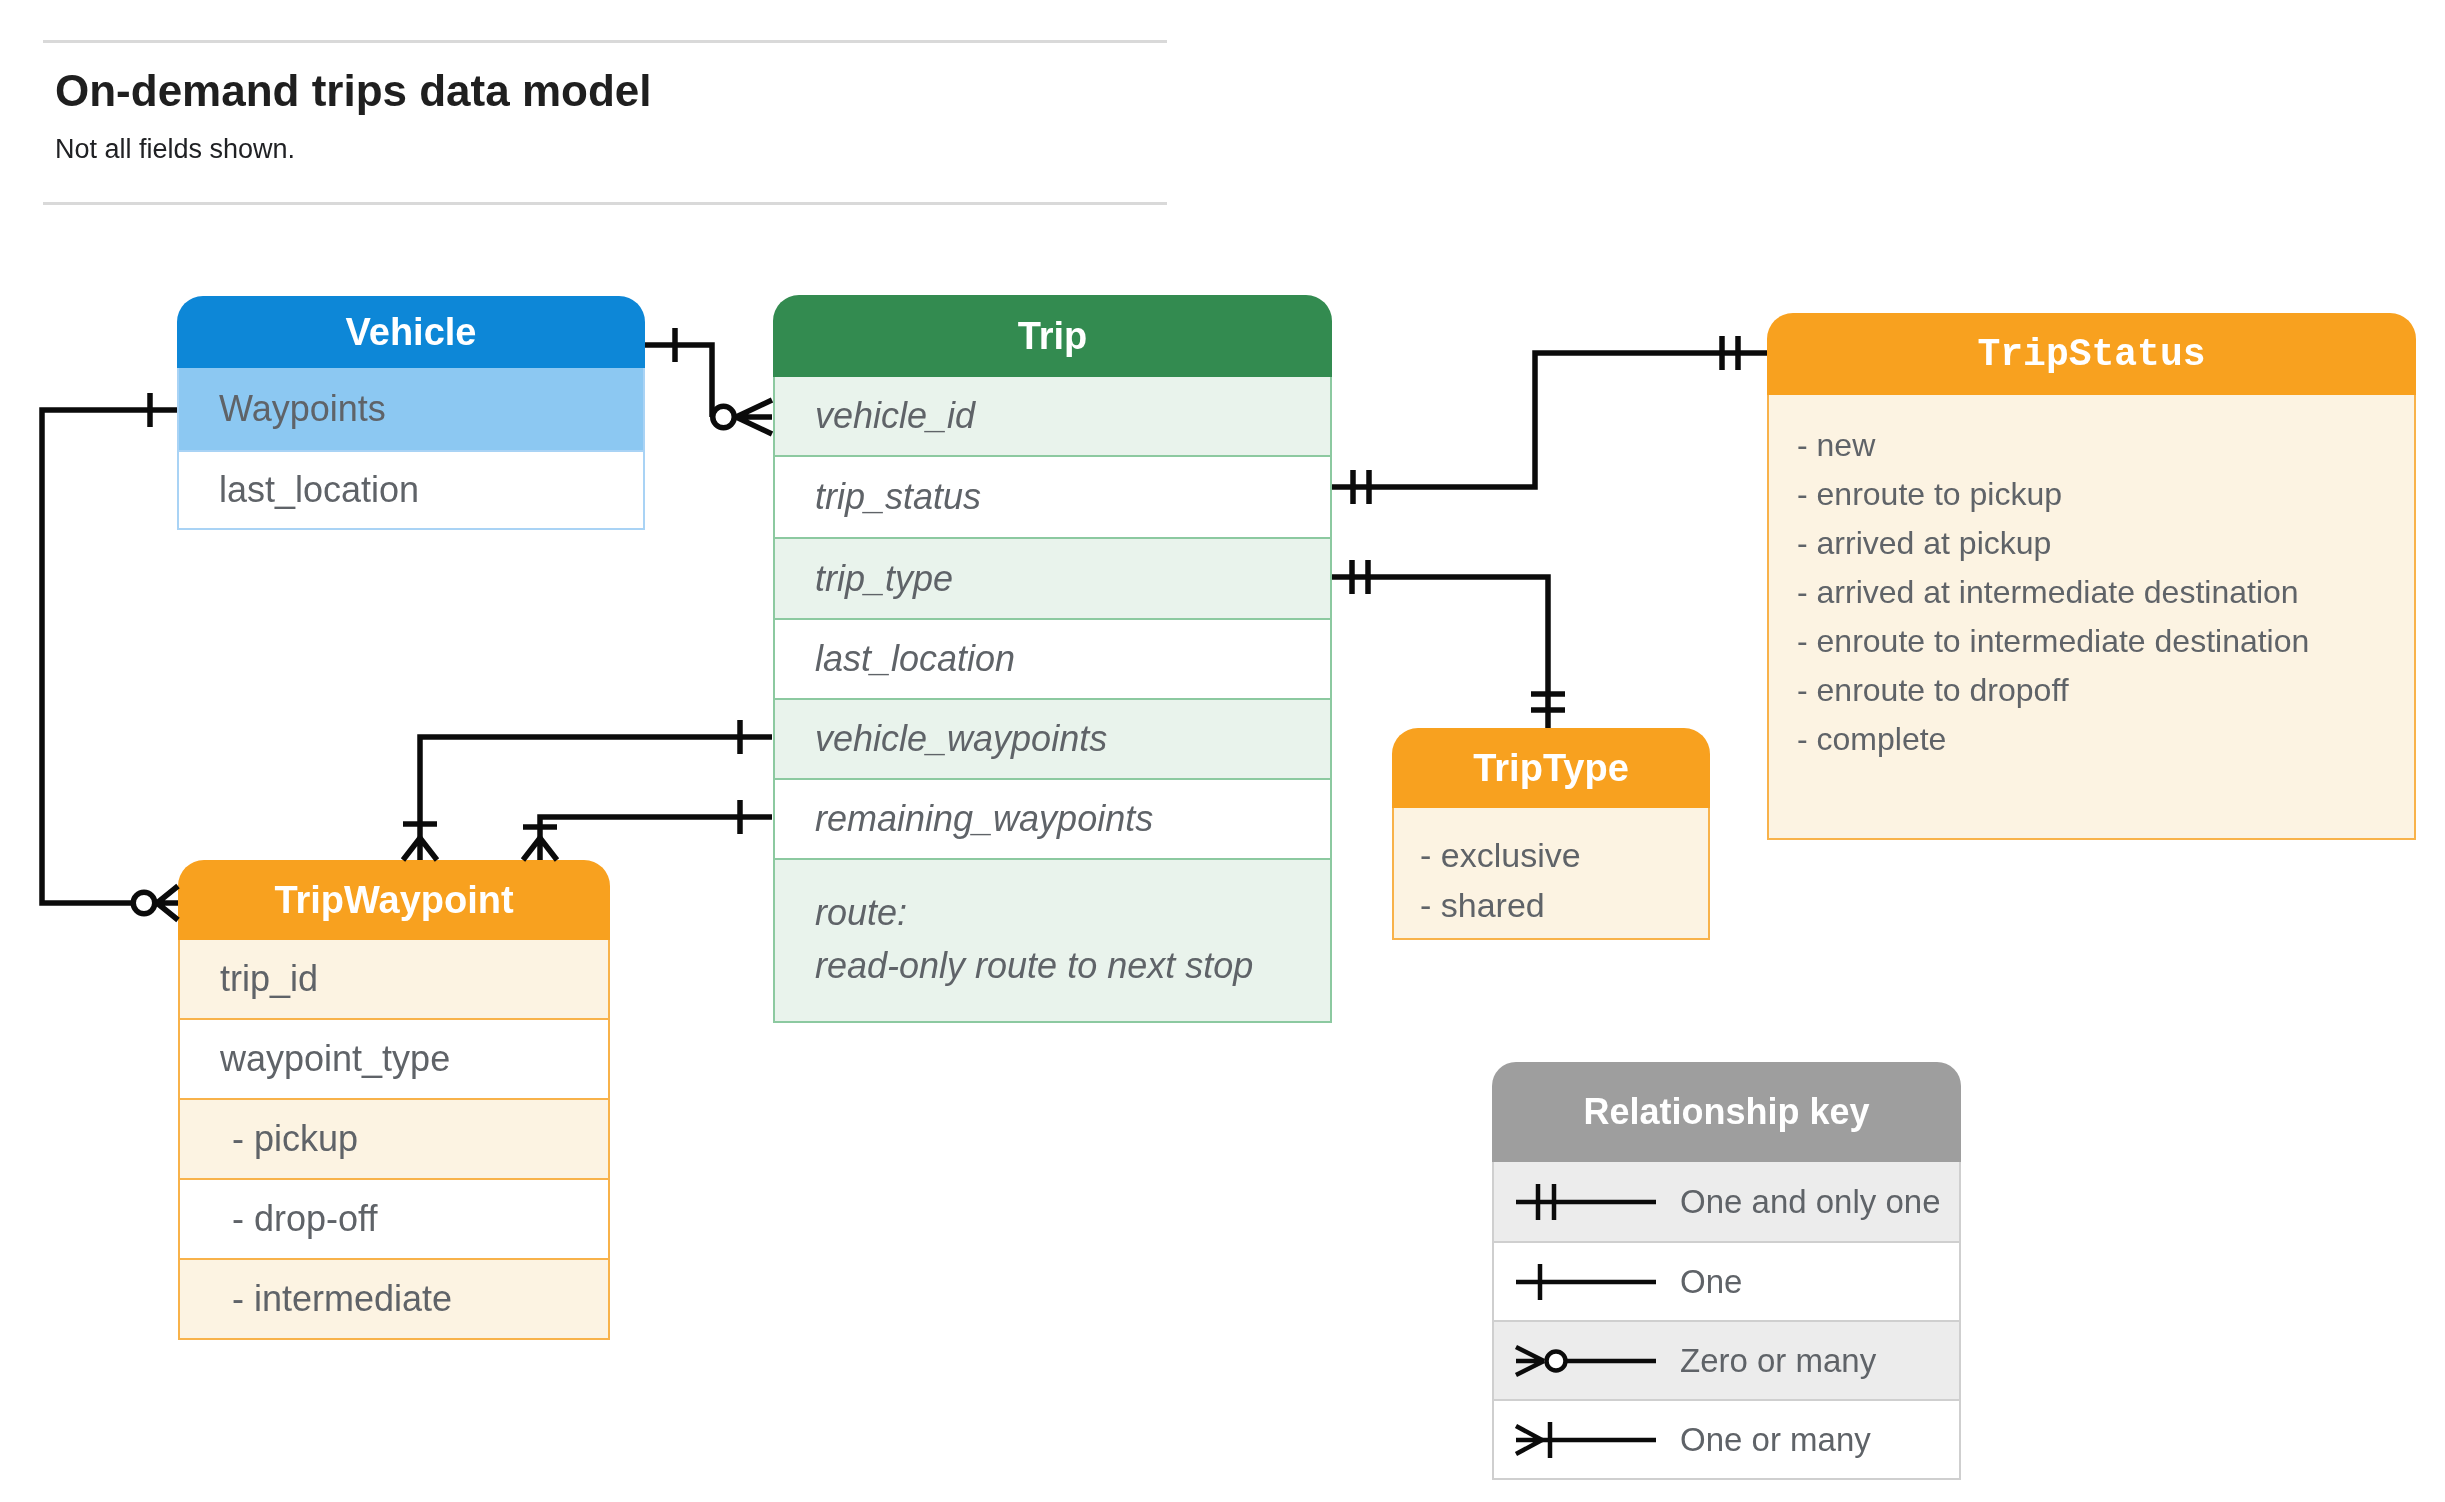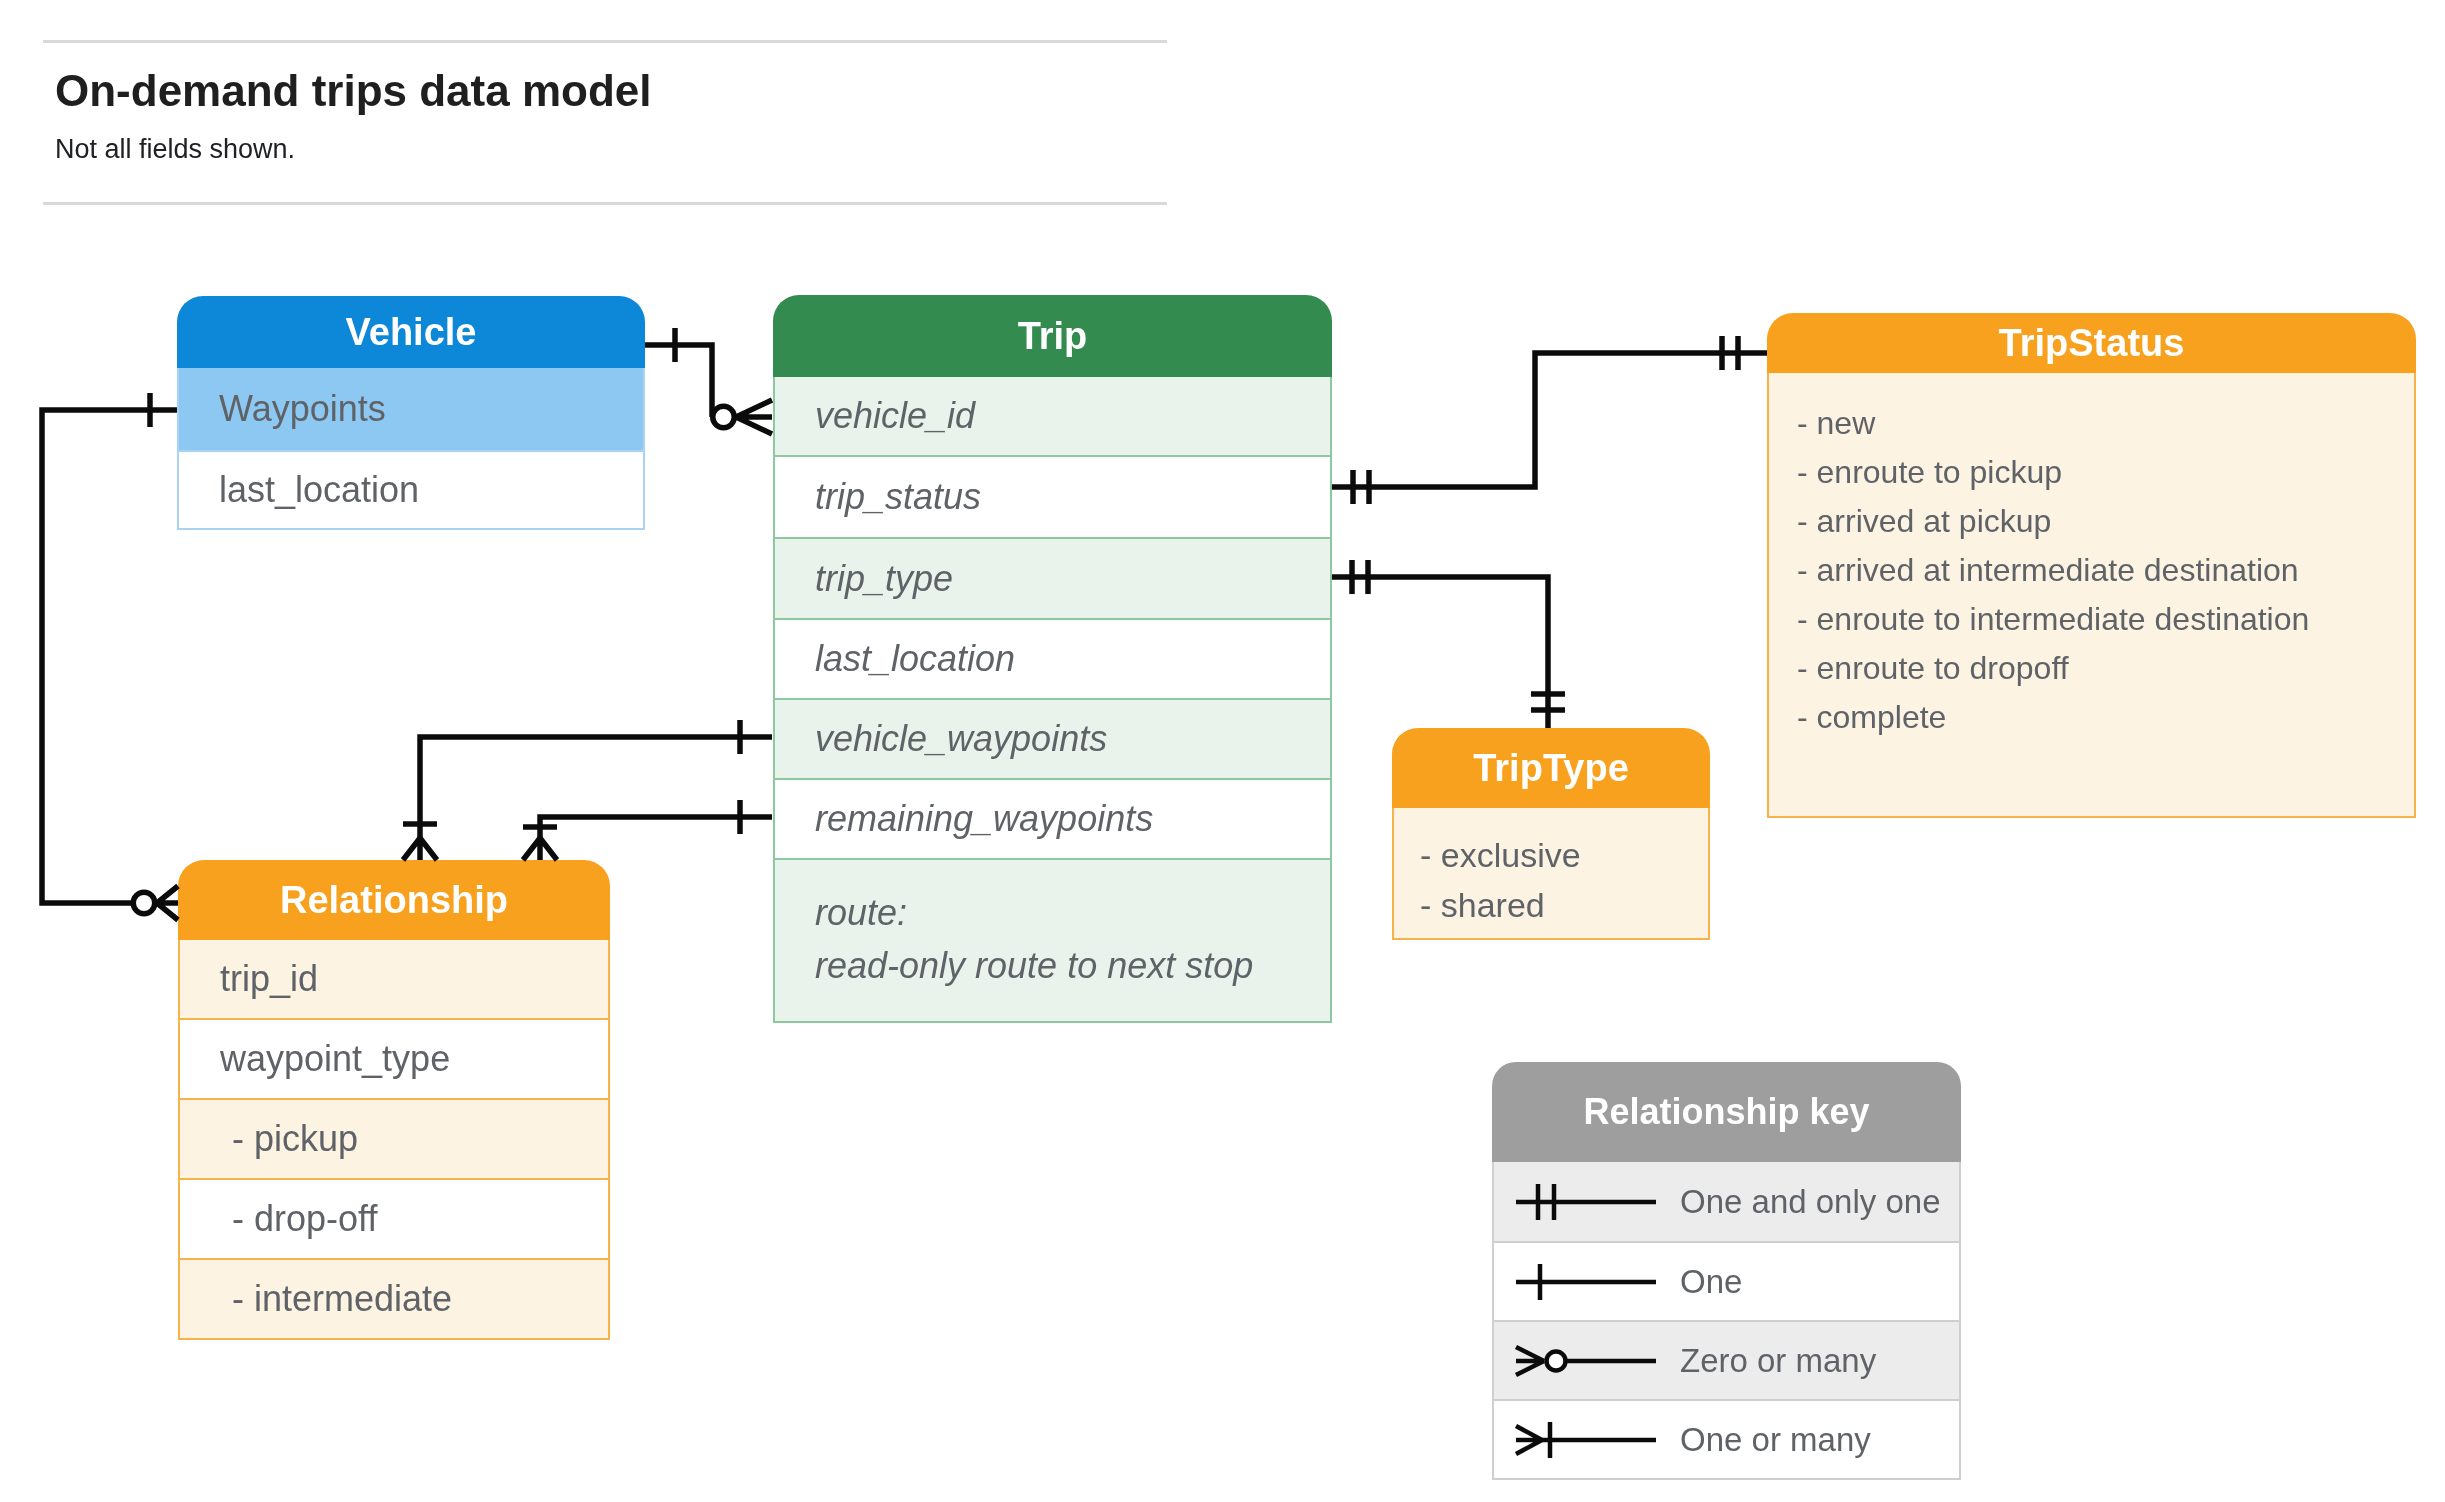--- a/index.html
+++ b/index.html
@@ -117,21 +117,21 @@
       <span>remaining_waypoints</span>
     </div>
     <div class="erow tint-green route-row">
       <div>route:</div>
       <div>read-only route to next stop</div>
     </div>
   </div>
 </div>
 
 <div class="entity orange" style="left:1767px; top:313px; width:649px;">
-  <div class="ehead" style="height:60px;">
+  <div class="ehead" style="height:82px;font-family:Liberation Mono, monospace;">
     <span>TripStatus</span>
   </div>
   <div class="ebody tint-cream status-body" style="height:445px;">
     <div class="status-line">- new</div>
     <div class="status-line">- enroute to pickup</div>
     <div class="status-line">- arrived at pickup</div>
     <div class="status-line">- arrived at intermediate destination</div>
     <div class="status-line">- enroute to intermediate destination</div>
     <div class="status-line">- enroute to dropoff</div>
     <div class="status-line">- complete</div>
@@ -143,21 +143,21 @@
     <span>TripType</span>
   </div>
   <div class="ebody tint-cream type-body" style="height:132px;">
     <div class="type-line">- exclusive</div>
     <div class="type-line">- shared</div>
   </div>
 </div>
 
 <div class="entity orange" style="left:178px; top:860px; width:432px;">
   <div class="ehead">
-    <span>Relationship</span>
+    <span>TripWaypoint</span>
   </div>
   <div class="ebody">
     <div class="erow tint-cream" style="height:78px;">
       <span>trip_id</span>
     </div>
     <div class="erow" style="height:80px;">
       <span>waypoint_type</span>
     </div>
     <div class="erow tint-cream value-row" style="height:80px;">
       <span>- pickup</span>

